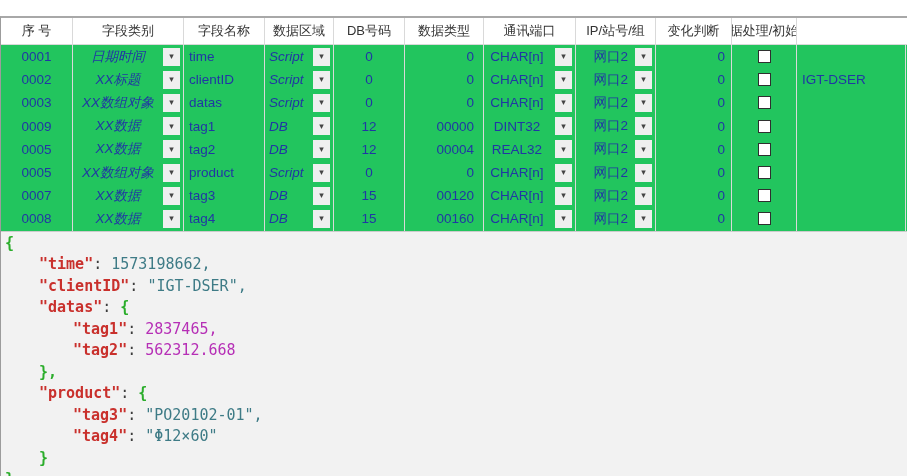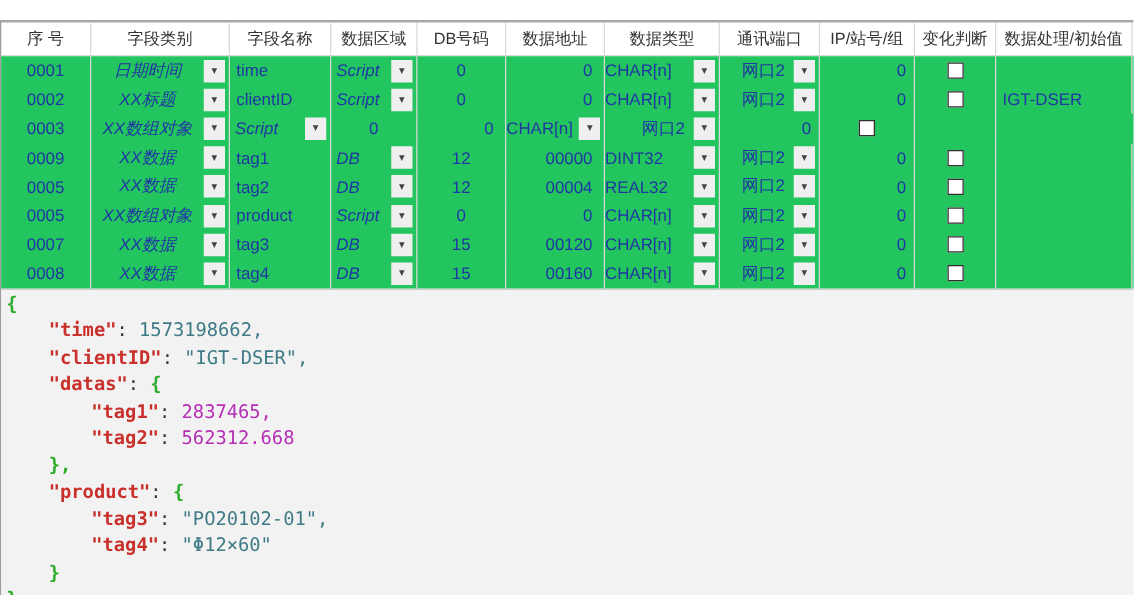--- a/index.html
+++ b/index.html
@@ -35,21 +35,21 @@
     border-right:1px solid var(--grid-line,#d9d9d9);
     white-space:nowrap; overflow:hidden;
   }
   .cell .lbl{ white-space:nowrap; }
   .c-seq{ justify-content:center; }
   .c-category .lbl{ flex:1; text-align:center;font-style:italic; }
   .c-name{ padding-left:5px; }
   .c-area .lbl{ flex:1; text-align:left; padding-left:4px;font-style:italic; }
   .c-db{ justify-content:center; }
   .c-addr{ justify-content:flex-end; padding-right:9px; }
-  .c-dtype .lbl{ flex:1; text-align:left; padding-right:5px; }
+  .c-dtype .lbl{ flex:1; text-align:center; padding-right:5px; }
   .c-port .lbl{ flex:1; text-align:right; padding-right:7px; }
   .c-ip{ justify-content:flex-end; padding-right:6px; }
   .c-change{ justify-content:center; }
   .c-init{ padding-left:5px; }
   .dd{
     width:17px; height:18px; margin-right:3px;
     background:#efefef; color:#444;
     display:flex; align-items:center; justify-content:center;
     font-size:9px; line-height:1; flex:0 0 auto;
     cursor:default;
@@ -79,21 +79,20 @@
 </head>
 <body>
 
 <div class="window">
   <div class="thead grid-row">
       <div class="hcell">序 号</div>
       <div class="hcell">字段类别</div>
       <div class="hcell">字段名称</div>
       <div class="hcell">数据区域</div>
       <div class="hcell">DB号码</div>
-      <div class="hcell">数据地址</div>
       <div class="hcell">数据类型</div>
       <div class="hcell">通讯端口</div>
       <div class="hcell">IP/站号/组</div>
       <div class="hcell">变化判断</div>
       <div class="hcell">数据处理/初始值</div>
     </div>
   <div class="tbody">
       <div class="trow grid-row">
         <div class="cell c-seq">0001</div>
         <div class="cell c-category">
@@ -147,20 +146,21 @@
           <span class="checkbox"></span>
         </div>
         <div class="cell c-init">IGT-DSER</div>
       </div>
       <div class="trow grid-row">
         <div class="cell c-seq">0003</div>
         <div class="cell c-category">
           <span class="lbl">XX数组对象</span>
           <span class="dd">▾</span>
         </div>
+        <div class="cell c-name">datas</div>
         <div class="cell c-area">
           <span class="lbl">Script</span>
           <span class="dd">▾</span>
         </div>
         <div class="cell c-db">0</div>
         <div class="cell c-addr">0</div>
         <div class="cell c-dtype">
           <span class="lbl">CHAR[n]</span>
           <span class="dd">▾</span>
         </div>

